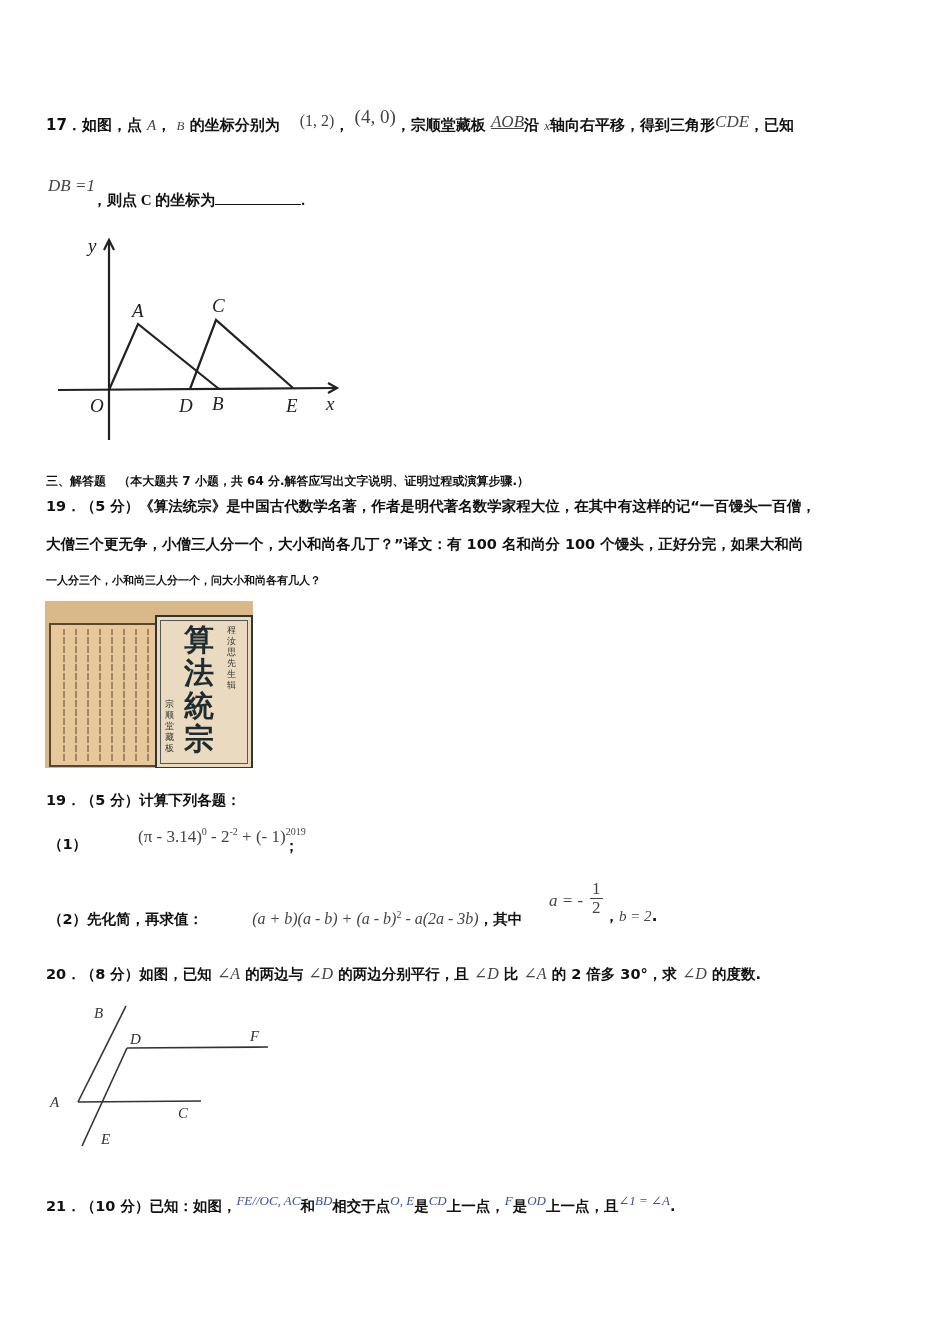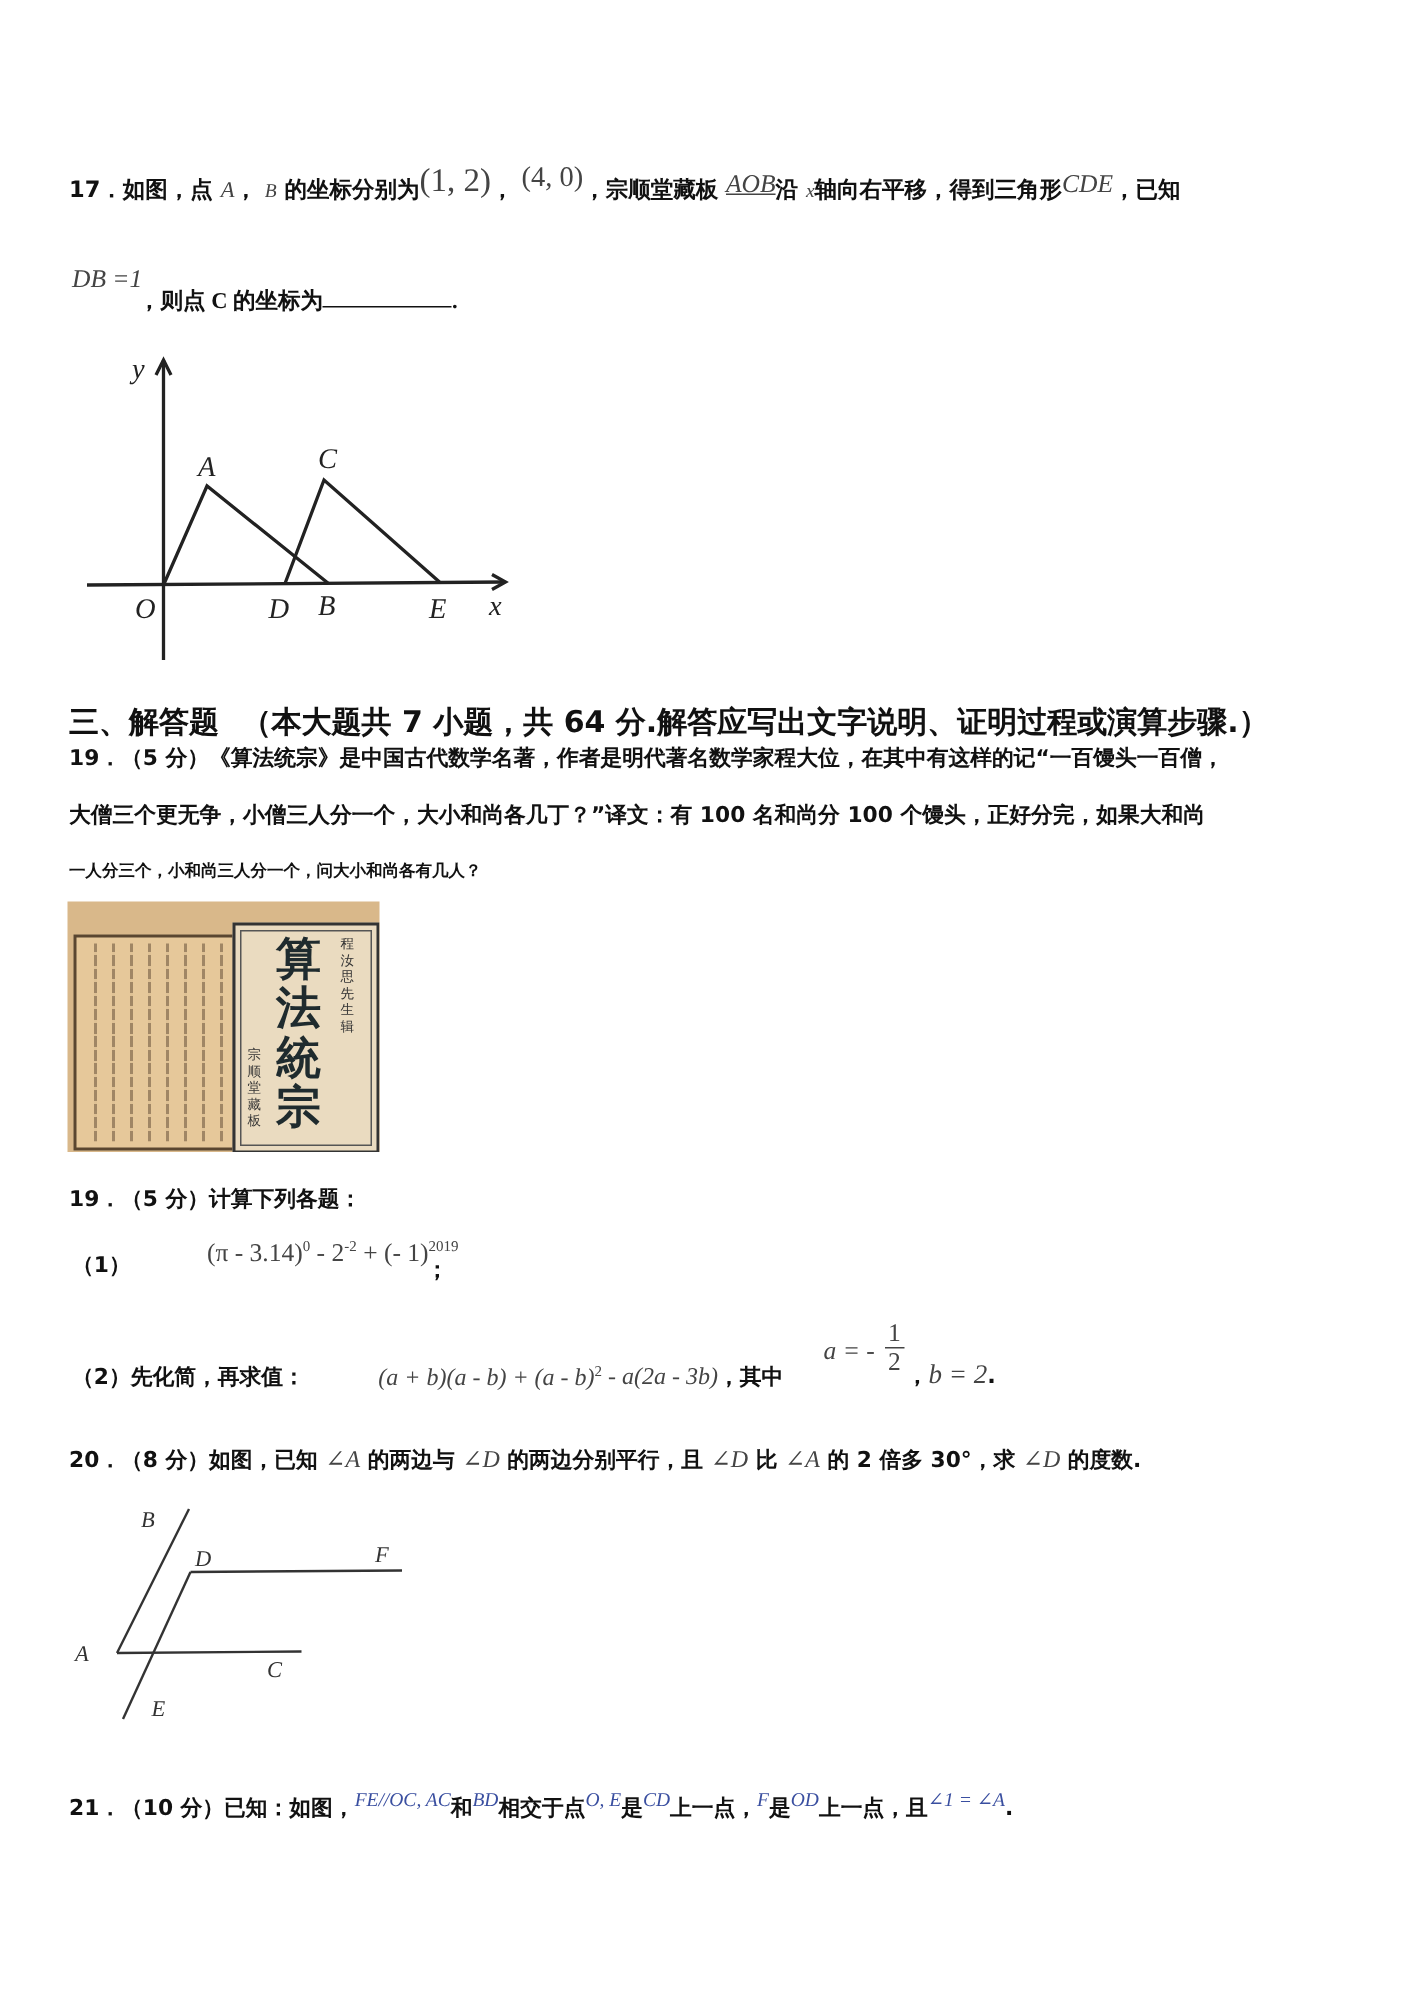--- a/index.html
+++ b/index.html
@@ -17,21 +17,21 @@
   .blueish { color: #3a4fa0; }
   svg text { font-family: "Liberation Serif", "DejaVu Serif", serif; font-style: italic; }
 </style>
 </head>
 <body>
 
 <div class="line" style="left:46px; top:114px;">
   <span>17．</span><span>如图，点</span>
   <span class="m">A</span><span>，</span>
   <span class="m" style="font-size:13px">B</span>
-  <span>的坐标分别为</span><span class="mn" style="font-size:22px; position:relative; top:-4px;">(1, 2)</span><span>，</span>
+  <span>的坐标分别为</span><span class="mn" style="font-size:16px; position:relative; top:-4px;margin-left:20px;">(1, 2)</span><span>，</span>
   <span class="mn" style="font-size:19px; position:relative; top:-7px;">(4, 0)</span><span>，宗顺堂藏板</span>
   <span class="m" style="font-size:17px; position:relative; top:-3px;text-decoration:underline;">AOB</span><span>沿</span>
   <span class="m" style="font-size:13px">x</span><span>轴向右平移，得到三角形</span><span class="m" style="font-size:17px; position:relative; top:-3px;">CDE</span><span>，已知</span>
 </div>
 
 <div class="line" style="left:48px; top:176px;text-align:right;">
   <span class="m" style="font-size:17px;">DB =1</span>
 </div>
 <div class="line" style="left:92px; top:190px;font-family:Liberation Serif, serif;">
   <span>，则点 C 的坐标为</span><span class="blank"></span><span>.</span>
@@ -51,21 +51,21 @@
     <text x="282" y="178">x</text>
     <text x="46" y="180">O</text>
     <text x="88" y="85">A</text>
     <text x="168" y="80">C</text>
     <text x="135" y="180">D</text>
     <text x="168" y="178">B</text>
     <text x="242" y="180">E</text>
   </g>
 </svg>
 
-<div class="line" style="left:46px; top:471px; font-size:20px;">
+<div class="line" style="left:46px; top:471px; font-size:12px;">
   <span>三、解答题</span>
   <span style="margin-left:8px;">（本大题共 7 小题，共 64 分.解答应写出文字说明、证明过程或演算步骤.）</span>
 </div>
 
 <div class="line" style="left:46px; top:496px; font-size:14.5px;">
   <span>19．</span><span>（5 分）《算法统宗》是中国古代数学名著，作者是明代著名数学家程大位，在其中有这样的记“一百馒头一百僧，</span>
 </div>
 <div class="line" style="left:46px; top:534px; font-size:14.5px;">
   <span>大僧三个更无争，小僧三人分一个，大小和尚各几丁？”译文：有 100 名和尚分 100 个馒头，正好分完，如果大和尚</span>
 </div>
@@ -109,21 +109,21 @@
   <span class="m" style="font-size:16px;margin-left:44px;">(a + b)(a - b) + (a - b)</span><span class="mn sup">2</span><span class="m" style="font-size:16px;"> - a(2a - 3b)</span><span>，其中</span>
 </div>
 <div class="line" style="left:549px; top:891px;">
   <span class="m" style="font-size:17px;">a = -</span>
 </div>
 <div class="frac abs" style="left:590px; top:880px; font-size:17px;">
   <span class="num">1</span>
   <span>2</span>
 </div>
 <div class="line" style="left:604px; top:906px;">
-  <span>，</span><span class="m" style="font-size:18px;">b = 2</span><span>.</span>
+  <span>，</span><span class="m" style="font-size:15px;">b = 2</span><span>.</span>
 </div>
 
 <div class="line" style="left:46px; top:964px; font-size:14.5px;">
   <span>20．</span><span>（8 分）如图，已知</span>
   <span class="m" style="font-size:16px;">∠A</span>
   <span>的两边与</span>
   <span class="m" style="font-size:16px;">∠D</span>
   <span>的两边分别平行，且</span>
   <span class="m" style="font-size:16px;">∠D</span>
   <span>比</span>

